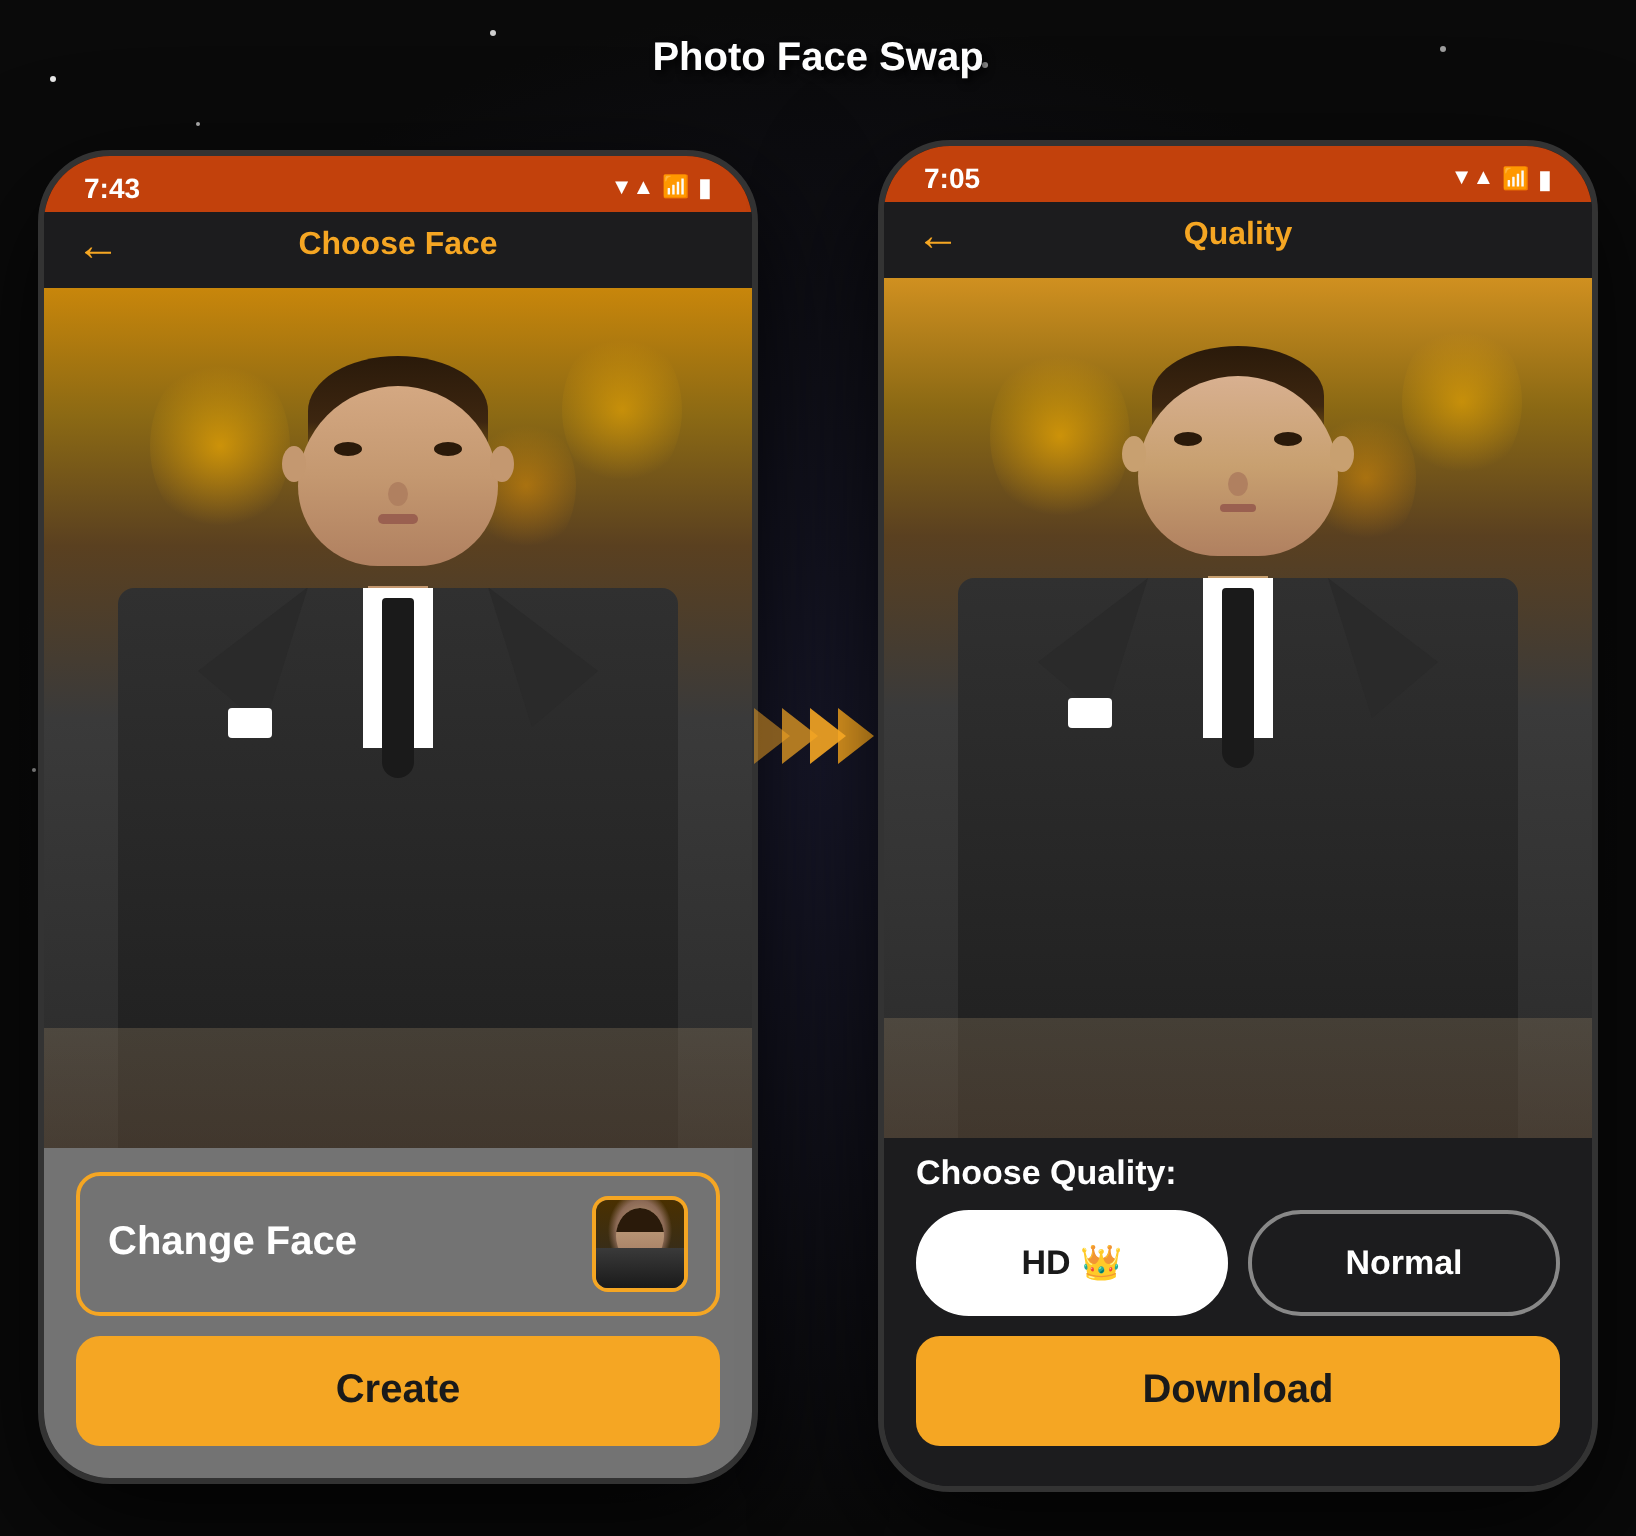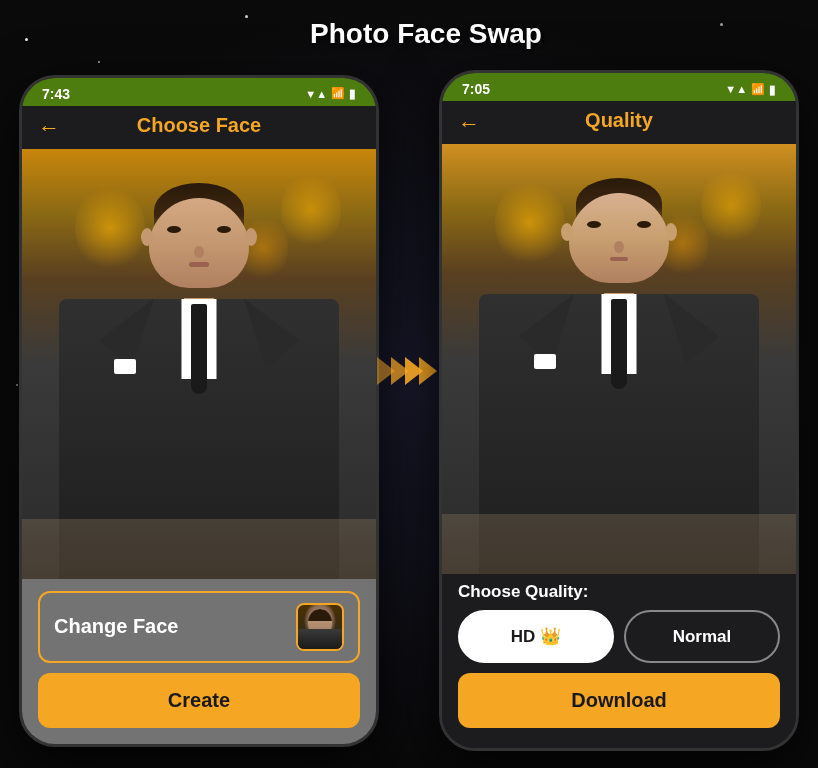--- a/index.html
+++ b/index.html
@@ -28,26 +28,25 @@
       border-radius: 50%;
       opacity: 0.7;
     }
 
     .page-title {
       position: absolute;
       top: 18px;
       left: 50%;
       transform: translateX(-50%);
       color: white;
-      font-size: 28px;
+      font-size: 20px;
       font-weight: 900;
       white-space: nowrap;
       z-index: 10;
       text-shadow: 2px 2px 4px rgba(0,0,0,0.8);
-      margin-left: 17px;
     }
 
     .phones-container {
       position: absolute;
       top: 70px;
       left: 50%;
       transform: translateX(-50%);
       display: flex;
       align-items: center;
       gap: 0;
@@ -90,21 +89,21 @@
       border-radius: 36px;
       border: 3px solid #333;
       overflow: hidden;
       box-shadow: 0 20px 60px rgba(0,0,0,0.8);
       display: flex;
       flex-direction: column;
     }
 
     
     .status-bar {
-      background: #4d7c0f;
+      background: #c2410c;
       display: flex;
       justify-content: space-between;
       align-items: center;
       padding: 8px 20px 4px;
     }
 
     .status-time {
       color: white;
       font-size: 14px;
       font-weight: 600;
@@ -128,21 +127,21 @@
 
     .back-arrow {
       position: absolute;
       left: 16px;
       color: #f5a623;
       font-size: 22px;
       font-weight: bold;
     }
 
     .header-title {
-      font-size: 20px;
+      font-size: 16px;
       font-weight: 700;
       color: #f5a623;
       text-align: right;
     }
 
     
     .photo-area {
       position: relative;
       width: 100%;
       height: 430px;

